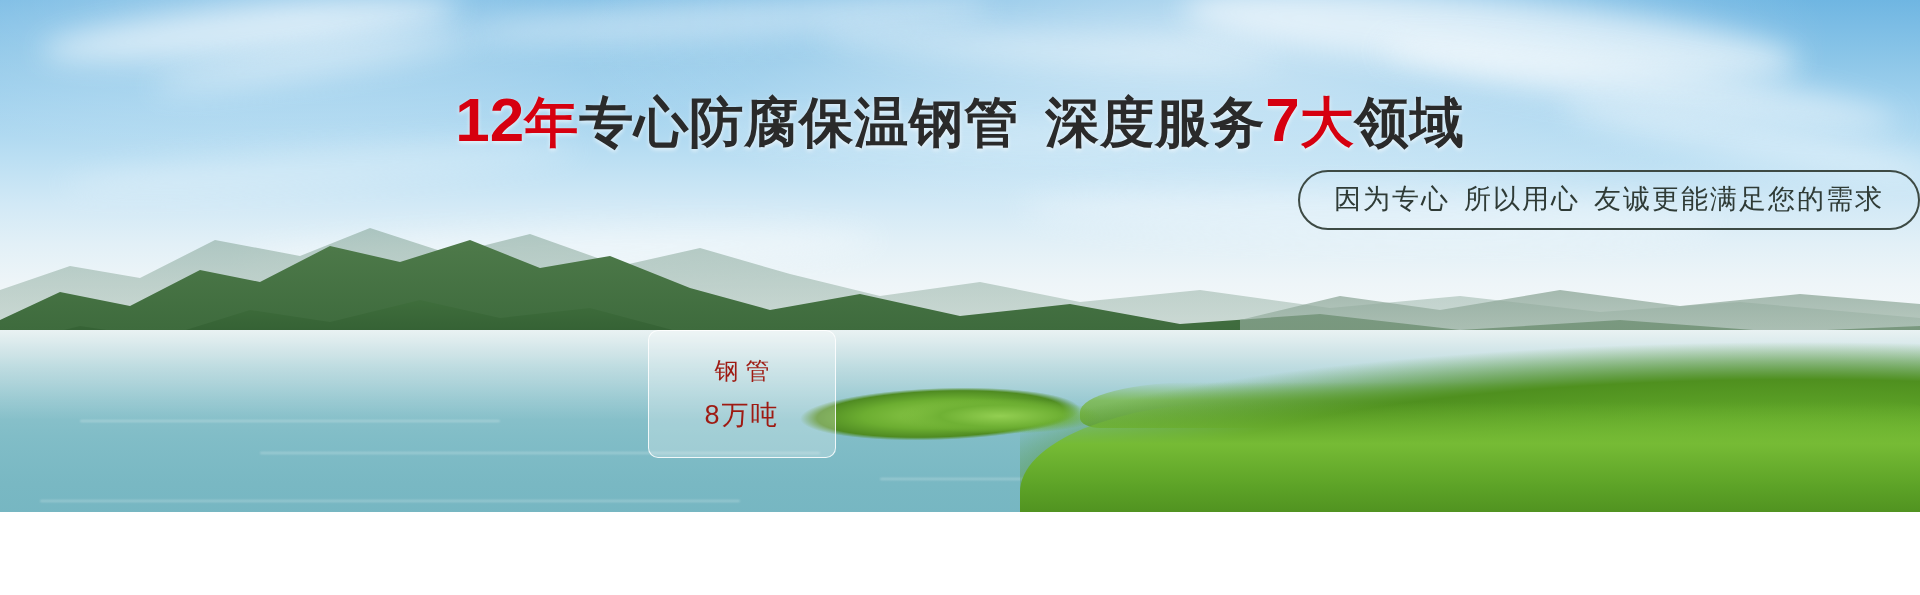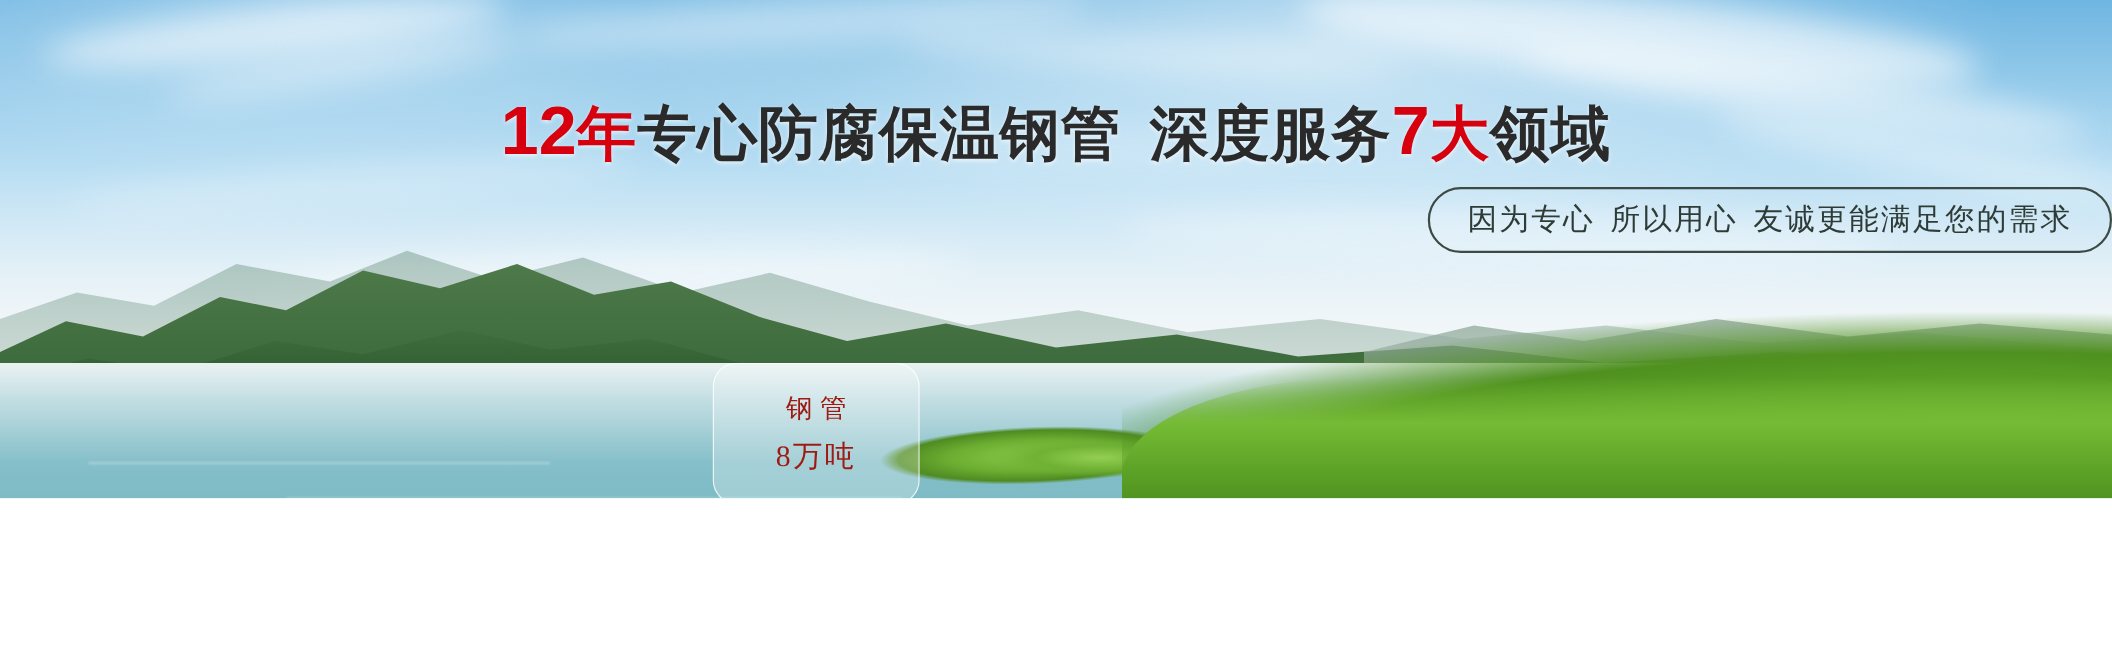--- a/index.html
+++ b/index.html
@@ -8,21 +8,21 @@
     padding: 0;
     background: #fff;
   }
   body {
     font-family: "Liberation Sans", "DejaVu Sans", sans-serif;
   }
 
   .banner {
     position: relative;
     width: 1920px;
-    height: 453px;
+    height: 512px;
     overflow: hidden;
     background: #5eead4;
   }
 
   
   .sky {
     position: absolute;
     left: 0; top: 0;
     width: 1920px;
     height: 330px;
@@ -190,40 +190,40 @@
     left: 648px; top: 330px;
     width: 624px; height: 128px;
     display: flex;
     gap: 29px;
   }
   .card {
     width: 188px;
     height: 128px;
     box-sizing: border-box;
     border: 1px solid rgba(255,255,255,0.85);
-    border-radius: 21px;
+    border-radius: 10px;
     background: rgba(255,255,255,0.26);
     display: flex;
     flex-direction: column;
     align-items: center;
     justify-content: center;
     gap: 10px;
   }
   .card .c-label {
     font-size: 24px;
     color: #9e1a12;
     letter-spacing: 7px;
     text-indent: 7px;
     font-weight: normal;
   }
   .card .c-value {
     font-size: 27px;
     color: #9e1a12;
     letter-spacing: 2px;
-    font-family: Liberation Serif, serif;
+    font-family: Liberation Sans, sans-serif;
   }
   .card .c-value sup {
     font-size: 16px;
     vertical-align: super;
   }
 </style>
 </head>
 <body>
 
 <div class="banner">

